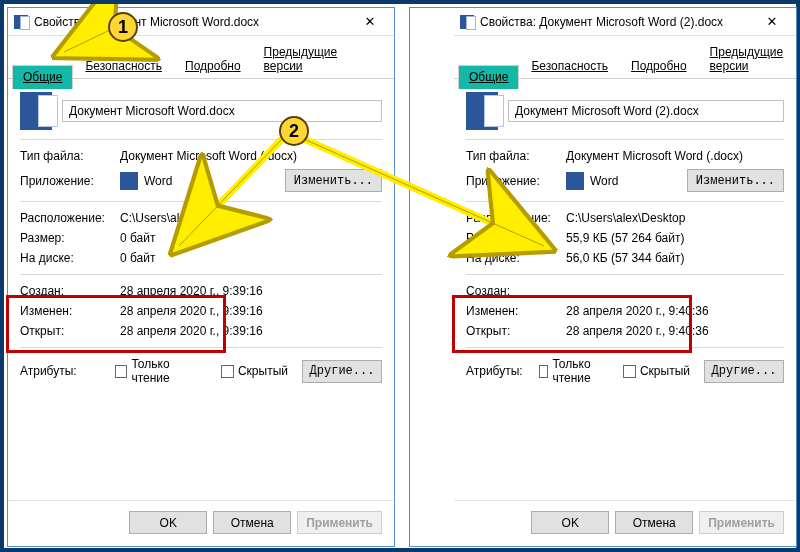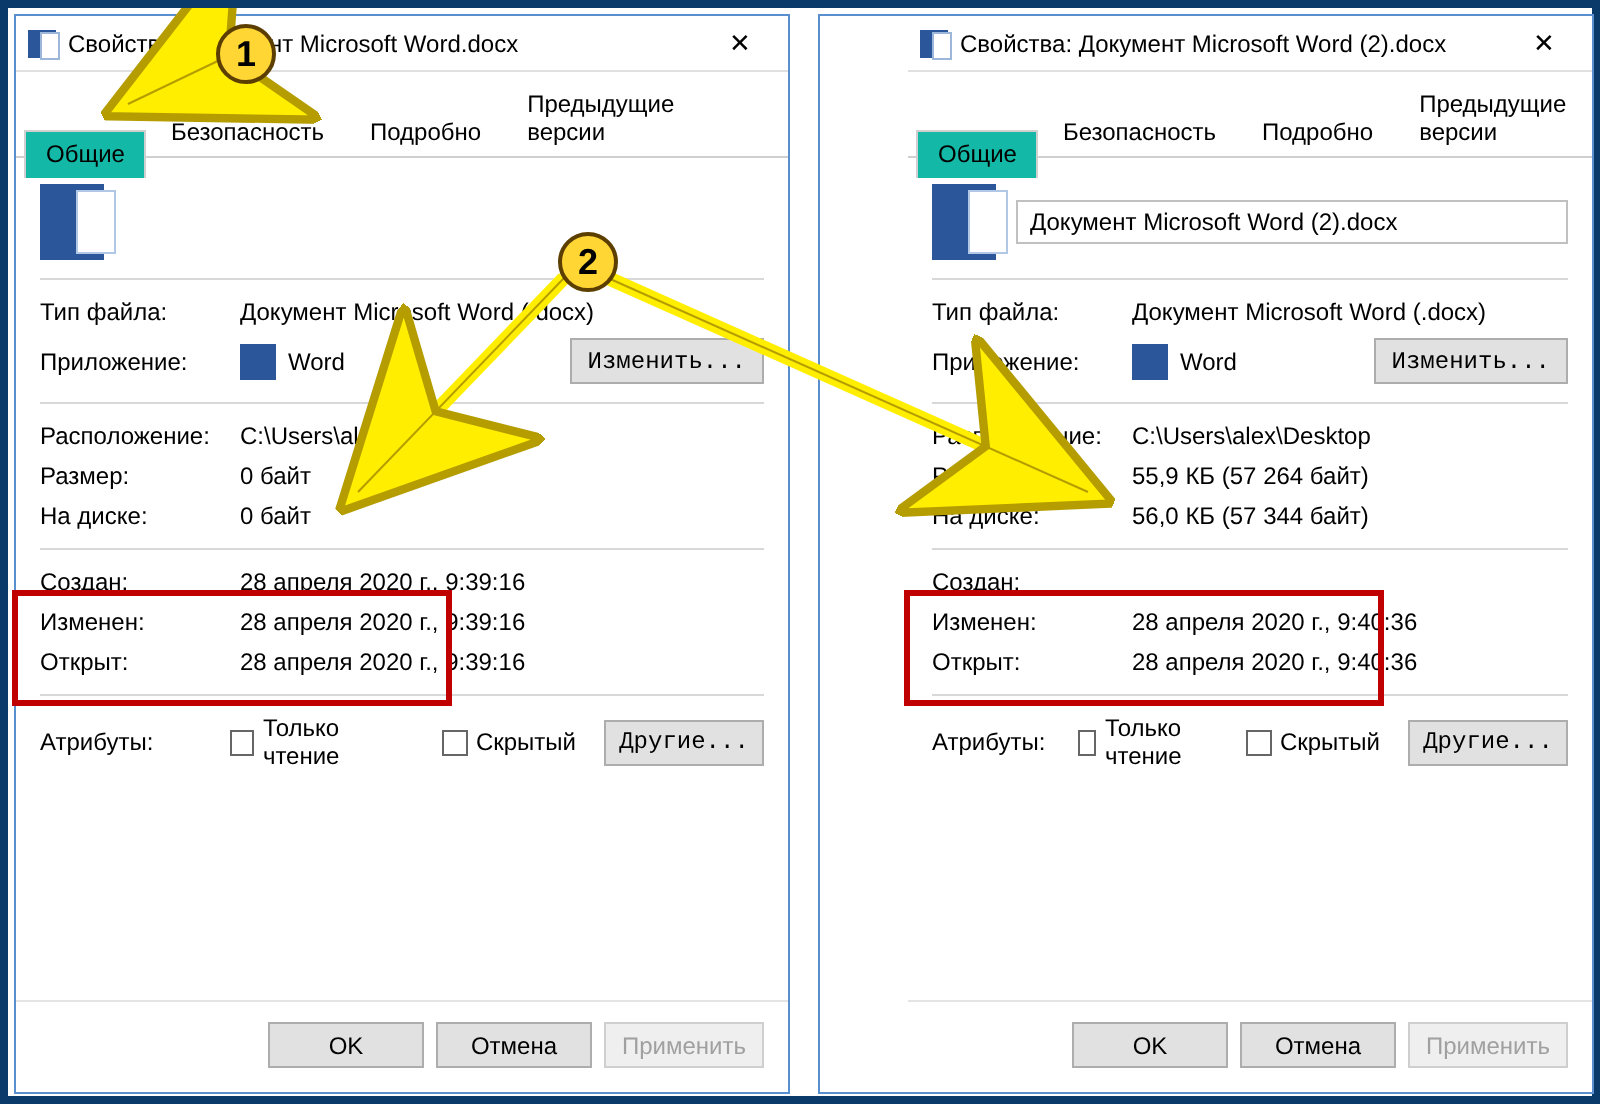--- a/index.html
+++ b/index.html
@@ -36,20 +36,21 @@
     border-bottom:1px solid #d0d0d0;
     padding: 4px 4px 0 4px;
     font-size:12px;
   }
   .tab {
     padding: 4px 10px 5px;
     border: 1px solid transparent;
     border-bottom:none;
     color:#000;
     margin-right:1px;
+    text-decoration:underline;
   }
   .tab.active {
     border-color:#d0d0d0;
     background:#14b8a6;
     position:relative; top:11px;
   }
   .body { padding: 10px 12px 8px; font-size:12px; color:#000; flex:1; position:relative;}
   .row { display:flex; align-items:center; padding: 3px 0; min-height:20px;}
   .label { width: 100px; }
   .sep { border-top:1px solid #d8d8d8; margin:6px 0; }
@@ -81,21 +82,21 @@
   .attr-row .chkwrap{ display:flex; align-items:center; margin-right:14px;}
   .highlight{
     border:3px solid #c00000; position:absolute; pointer-events:none;
   }
   .footer{
     display:flex; justify-content:flex-end; gap:6px;
     padding:10px 12px 12px;
     border-top:1px solid #e4e4e4;
   }
   .footer .btn{ min-width:78px;}
-  .footer .btn.disabled{ color:#a0a0a0; background:#efefef; border-color:#cfcfcf;}
+  .footer .btn.disabled{ color:#a0a0a0; background:#efefef; border-color:#cfcfcf;font-weight:bold;}
   .callout{
     position:absolute; width:30px; height:30px; border-radius:50%;
     background:#ffd633; border:2px solid #5c3f00;
     display:flex; align-items:center; justify-content:center;
     font-weight:bold; font-size:18px; color:#000; z-index:50;
   }
   svg.arrows{ position:absolute; inset:0; z-index:40; pointer-events:none;}
 </style>
 </head>
 <body>
@@ -112,20 +113,21 @@
     </div>
     <div class="tabs">
       <div class="tab active">Общие</div>
       <div class="tab">Безопасность</div>
       <div class="tab">Подробно</div>
       <div class="tab">Предыдущие версии</div>
     </div>
     <div class="body">
       <div class="row">
         <span class="wicon"></span>
+        <input class="fname-input" value="Документ Microsoft Word.docx" style="">
       </div>
       <div class="sep"></div>
       <div class="row">
           <span class="label">Тип файла:</span>
           <span>Документ Microsoft Word (.docx)</span>
         </div>
       <div class="row">
         <span class="label">Приложение:</span>
         <span class="wicon-s"></span>
         <span>Word</span>

